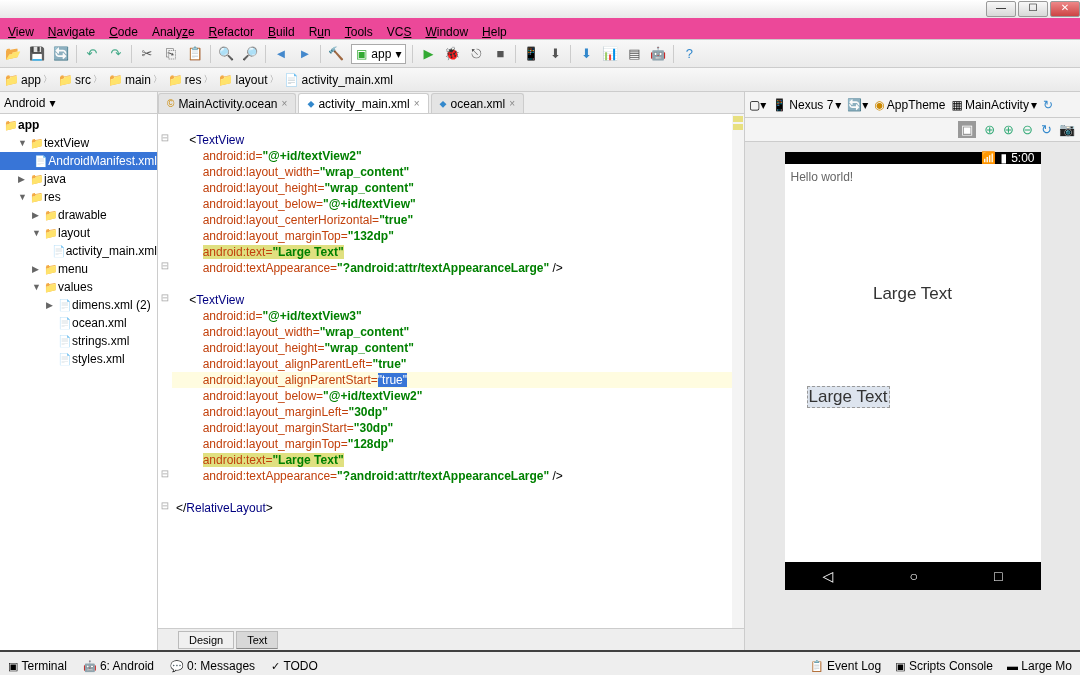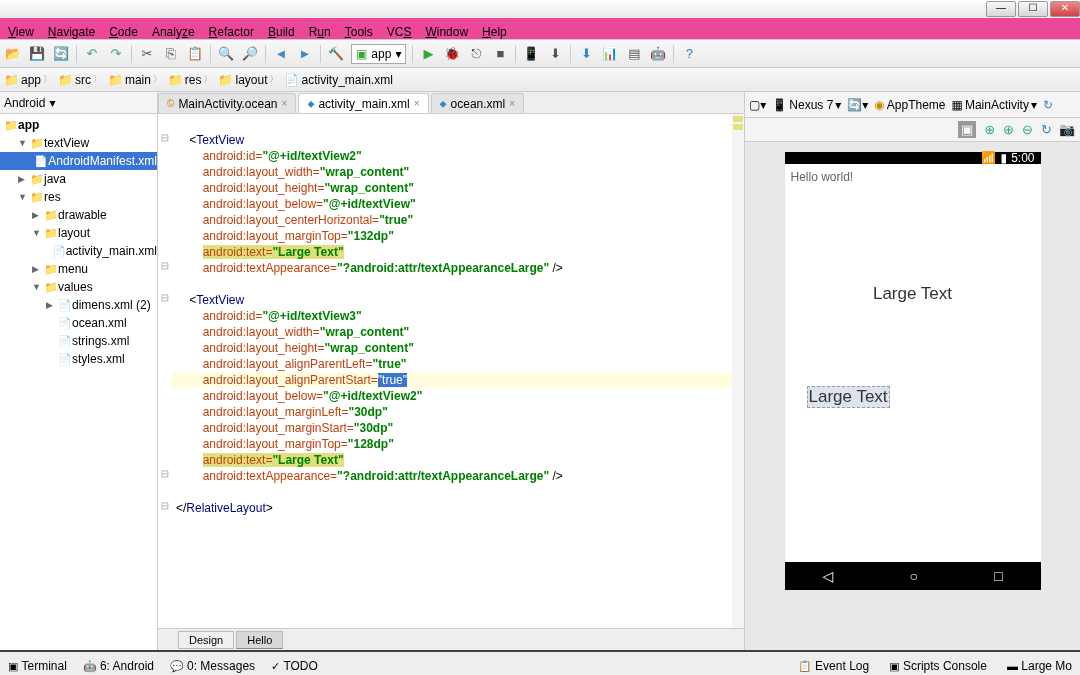--- a/index.html
+++ b/index.html
@@ -69,21 +69,21 @@
 .device { width: 256px; height: 438px; background: #000; border-radius: 4px; display: flex; flex-direction: column; }
 .device-statusbar { height: 12px; background: #000; color: #fff; display: flex; justify-content: flex-end; align-items: center; padding: 0 6px; font-size: 9px; gap: 4px; }
 .device-screen { flex: 1; background: #fff; padding: 6px; position: relative; }
 .device-nav { height: 28px; background: #000; display: flex; align-items: center; justify-content: space-around; }
 .device-nav span { color: #fff; font-size: 14px; }
 .hello { font-size: 12px; color: #666; }
 .large1 { position: absolute; top: 120px; left: 0; right: 0; text-align: center; font-size: 17px; color: #333; }
 .large2 { position: absolute; top: 222px; left: 22px; font-size: 17px; color: #333; border: 1px dashed #999; background: #dde4ee; padding: 0 1px; }
 
 .statusbar { height: 22px; background: #eee; border-top: 2px solid #404040; display: flex; align-items: center; padding: 14px 8px; gap: 16px; font-size: 11px; justify-content: center; }
-.statusbar .right { margin-left: auto; display: flex; gap: 20px; }
+.statusbar .right { margin-left: auto; display: flex; gap: 14px; }
 .buildmsg { height: 20px; background: #f0f0f0; padding: 0 8px; display: flex; align-items: center; font-size: 11px; border-top: 1px solid #ccc; }
 .sb-icon { font-size: 11px; }
 </style>
 </head>
 <body>
 
 <div class="titlebar">
   <div class="win-controls">
     <div class="win-btn">—</div>
     <div class="win-btn">☐</div>
@@ -282,21 +282,21 @@
     <div class="editor-body">
       <div class="fold-col" id="foldcol"><br>⊟<br><br><br><br><br><br><br><br>⊟<br><br>⊟<br><br><br><br><br><br><br><br><br><br><br>⊟<br><br>⊟<br><br></div>
       <div class="code" id="code"><div class="hl-line" style="top: 258px;"></div><div style="position: relative; z-index: 1;">&nbsp;</div><div style="position: relative; z-index: 1;">    &lt;<span class="tag">TextView</span></div><div style="position: relative; z-index: 1;">        <span class="attr">android:id=</span><span class="val">"@+id/textView2"</span></div><div style="position: relative; z-index: 1;">        <span class="attr">android:layout_width=</span><span class="val">"wrap_content"</span></div><div style="position: relative; z-index: 1;">        <span class="attr">android:layout_height=</span><span class="val">"wrap_content"</span></div><div style="position: relative; z-index: 1;">        <span class="attr">android:layout_below=</span><span class="val">"@+id/textView"</span></div><div style="position: relative; z-index: 1;">        <span class="attr">android:layout_centerHorizontal=</span><span class="val">"true"</span></div><div style="position: relative; z-index: 1;">        <span class="attr">android:layout_marginTop=</span><span class="val">"132dp"</span></div><div style="position: relative; z-index: 1;">        <span class="hl-yellow"><span class="attr">android:text=</span><span class="val">"Large Text"</span></span></div><div style="position: relative; z-index: 1;">        <span class="attr">android:textAppearance=</span><span class="val">"?android:attr/textAppearanceLarge"</span> /&gt;</div><div style="position: relative; z-index: 1;">&nbsp;</div><div style="position: relative; z-index: 1;">    &lt;<span class="tag">TextView</span></div><div style="position: relative; z-index: 1;">        <span class="attr">android:id=</span><span class="val">"@+id/textView3"</span></div><div style="position: relative; z-index: 1;">        <span class="attr">android:layout_width=</span><span class="val">"wrap_content"</span></div><div style="position: relative; z-index: 1;">        <span class="attr">android:layout_height=</span><span class="val">"wrap_content"</span></div><div style="position: relative; z-index: 1;">        <span class="attr">android:layout_alignParentLeft=</span><span class="val">"true"</span></div><div style="position: relative; z-index: 1;">        <span class="attr">android:layout_alignParentStart=</span><span class="sel"><span style="color:#fff">"true"</span></span></div><div style="position: relative; z-index: 1;">        <span class="attr">android:layout_below=</span><span class="val">"@+id/textView2"</span></div><div style="position: relative; z-index: 1;">        <span class="attr">android:layout_marginLeft=</span><span class="val">"30dp"</span></div><div style="position: relative; z-index: 1;">        <span class="attr">android:layout_marginStart=</span><span class="val">"30dp"</span></div><div style="position: relative; z-index: 1;">        <span class="attr">android:layout_marginTop=</span><span class="val">"128dp"</span></div><div style="position: relative; z-index: 1;">        <span class="hl-yellow"><span class="attr">android:text=</span><span class="val">"Large Text"</span></span></div><div style="position: relative; z-index: 1;">        <span class="attr">android:textAppearance=</span><span class="val">"?android:attr/textAppearanceLarge"</span> /&gt;</div><div style="position: relative; z-index: 1;">&nbsp;</div><div style="position: relative; z-index: 1;">&lt;/<span class="tag">RelativeLayout</span>&gt;</div><div style="position: relative; z-index: 1;">&nbsp;</div></div>
       <div class="right-marker">
         <div class="marker-y" style="top:2px"></div>
         <div class="marker-y" style="top:10px"></div>
       </div>
     </div>
     <div class="bottom-tabs">
       <div class="btab">Design</div>
-      <div class="btab active">Hello</div>
+      <div class="btab active">Text</div>
     </div>
   </div>
 
   <div class="preview-pane">
     <div class="preview-toolbar">
       <span class="preview-tb-item">▢▾</span>
       <span class="preview-tb-item"><span>📱</span><span>Nexus 7</span>▾</span>
       <span class="preview-tb-item">🔄▾</span>
       <span class="preview-tb-item">
           <span style="color:#c80">◉</span>

